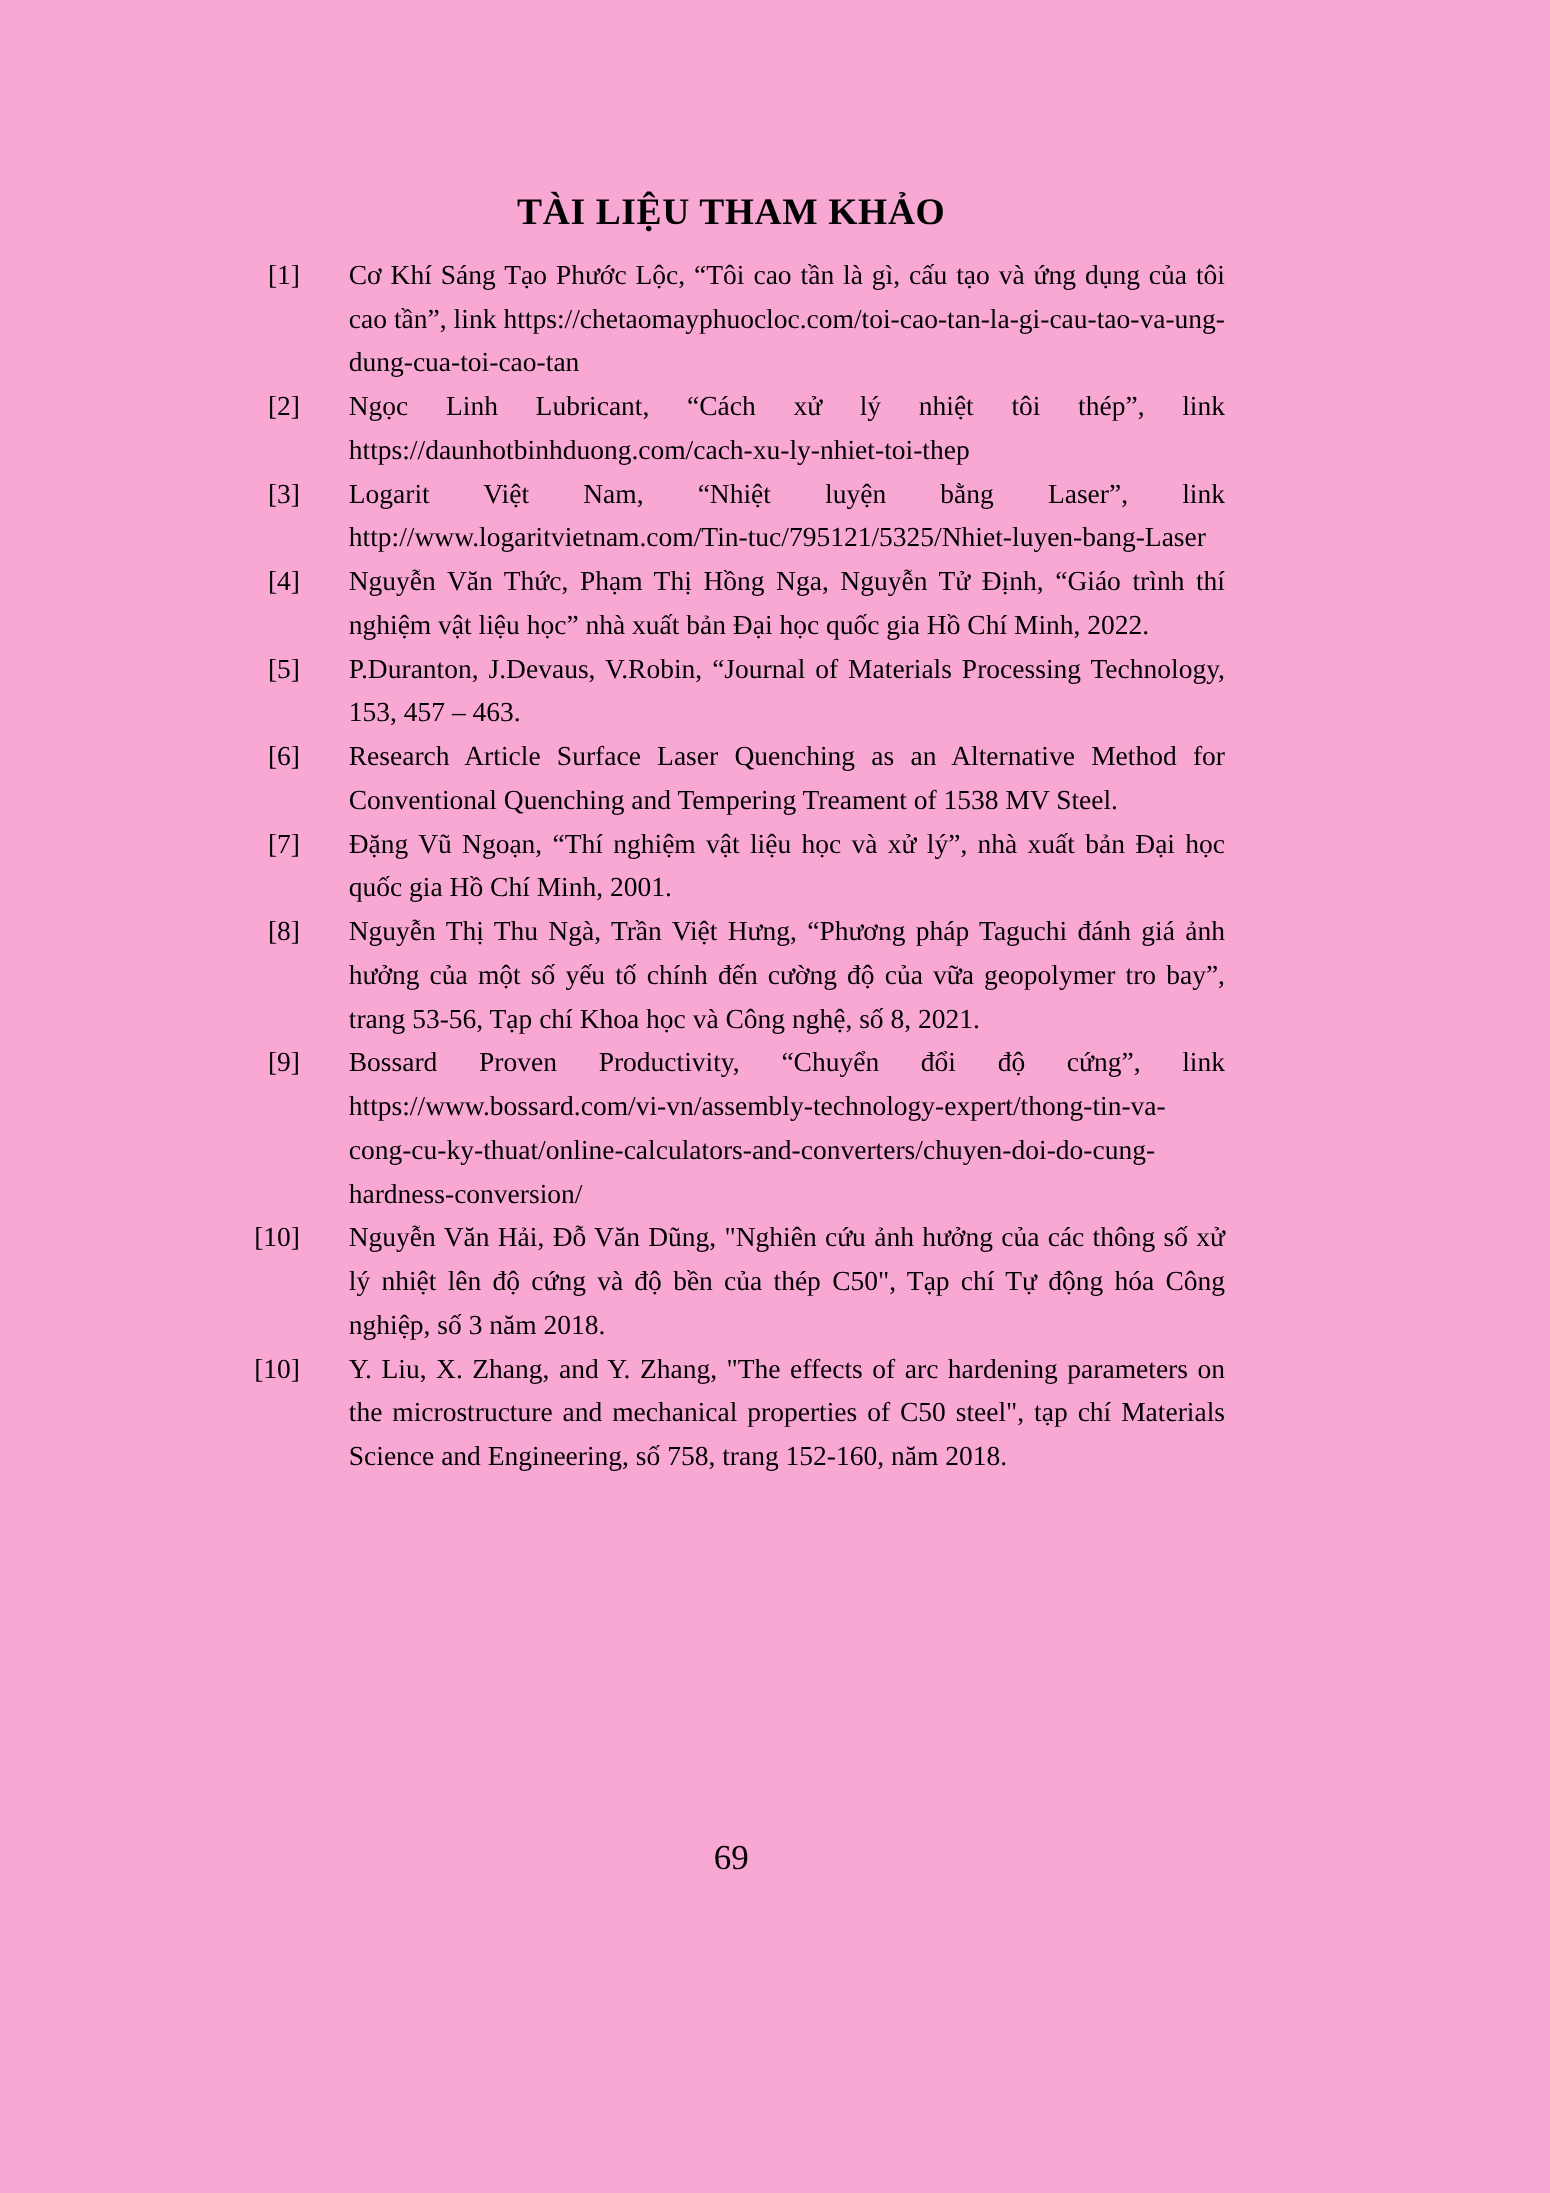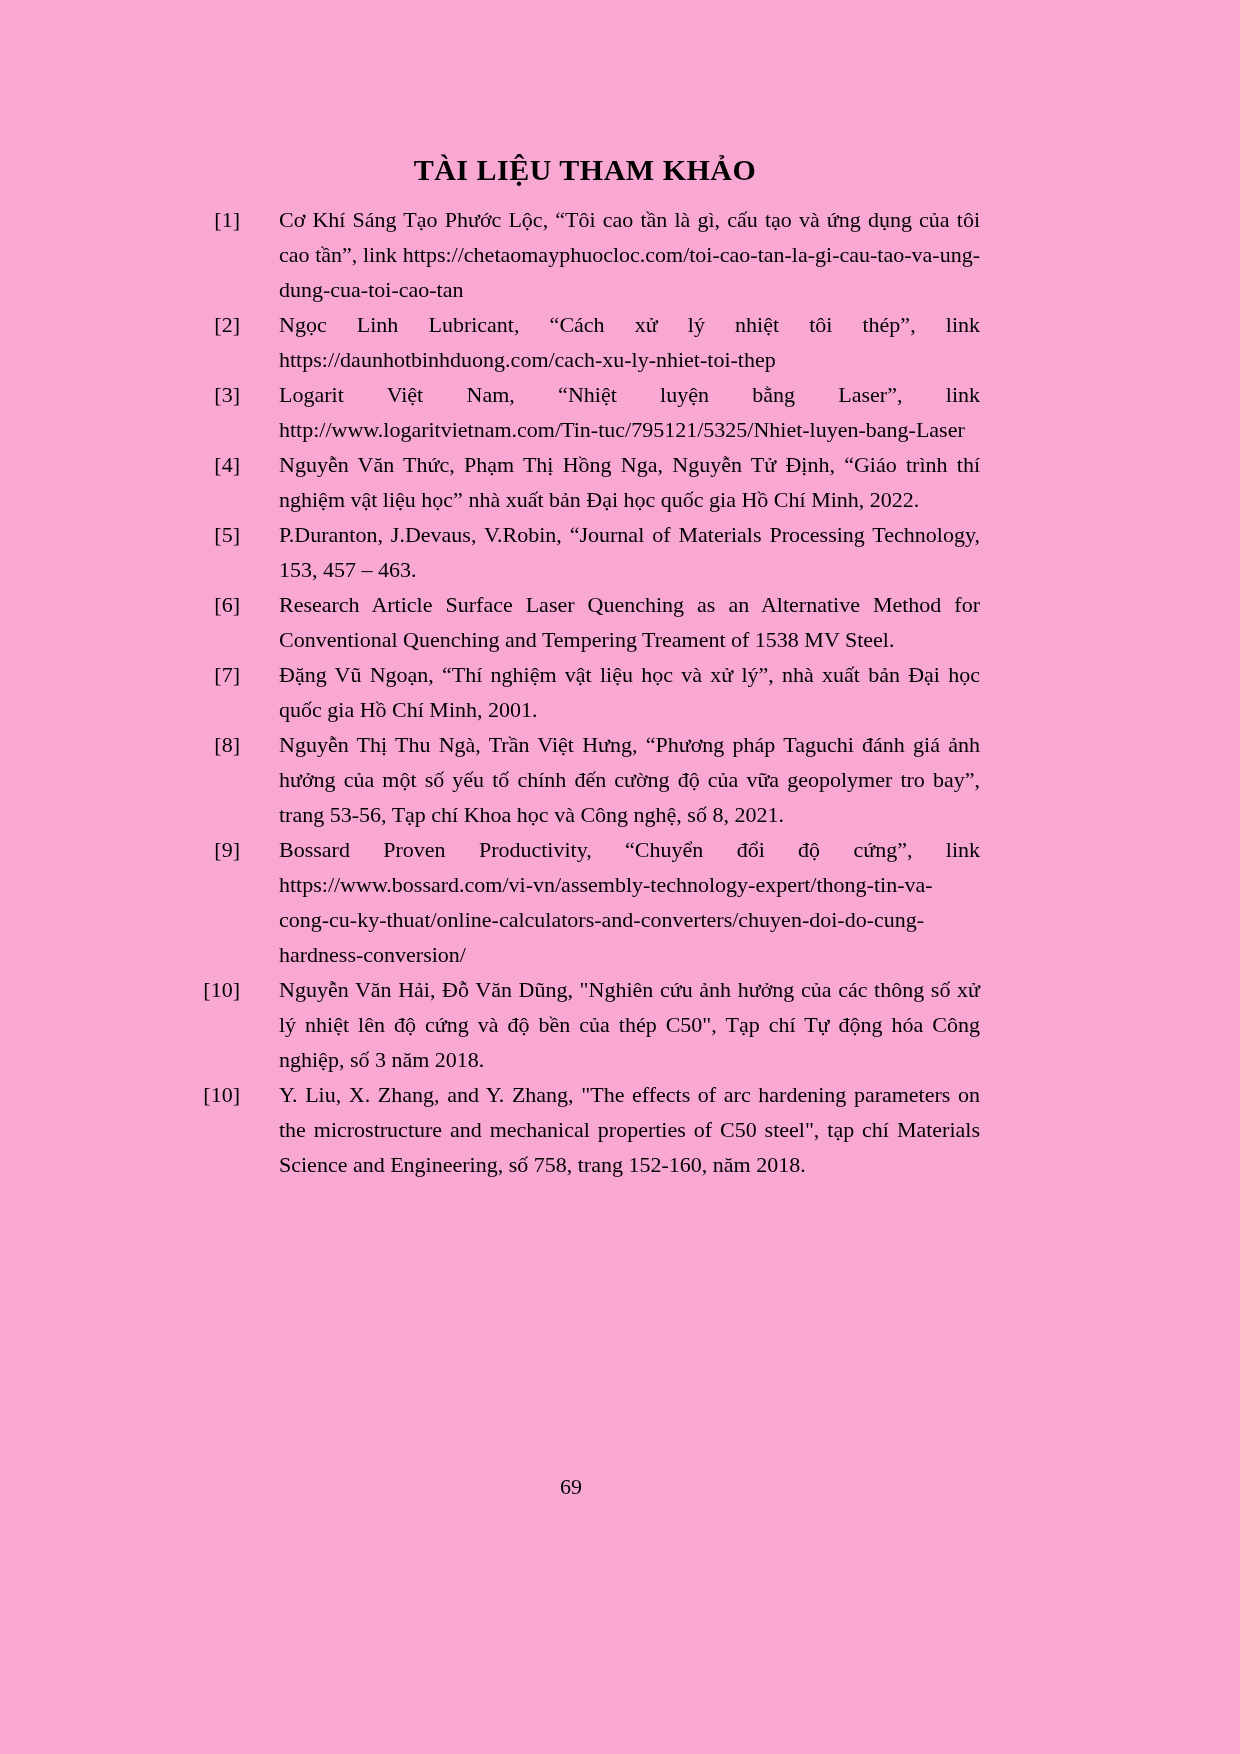--- a/index.html
+++ b/index.html
@@ -48,24 +48,24 @@
     margin-left: 39px;
     text-align: justify;
     overflow-wrap: break-word;
     word-break: break-word;
   }
   .seg-italic {
   }
   .page-number {
     position: absolute;
     top: 1472px;
-    left: 176px;
+    left: 190px;
     width: 790px;
     text-align: center;
-    font-size: 22px;
+    font-size: 28px;
     line-height: 30px;
   }
 </style>
 </head>
 <body>
 
 <div class="page">
   <div class="content">
     <h1 class="doc-title">TÀI LIỆU THAM KHẢO</h1>
     <div class="ref-list" id="ref-list">

